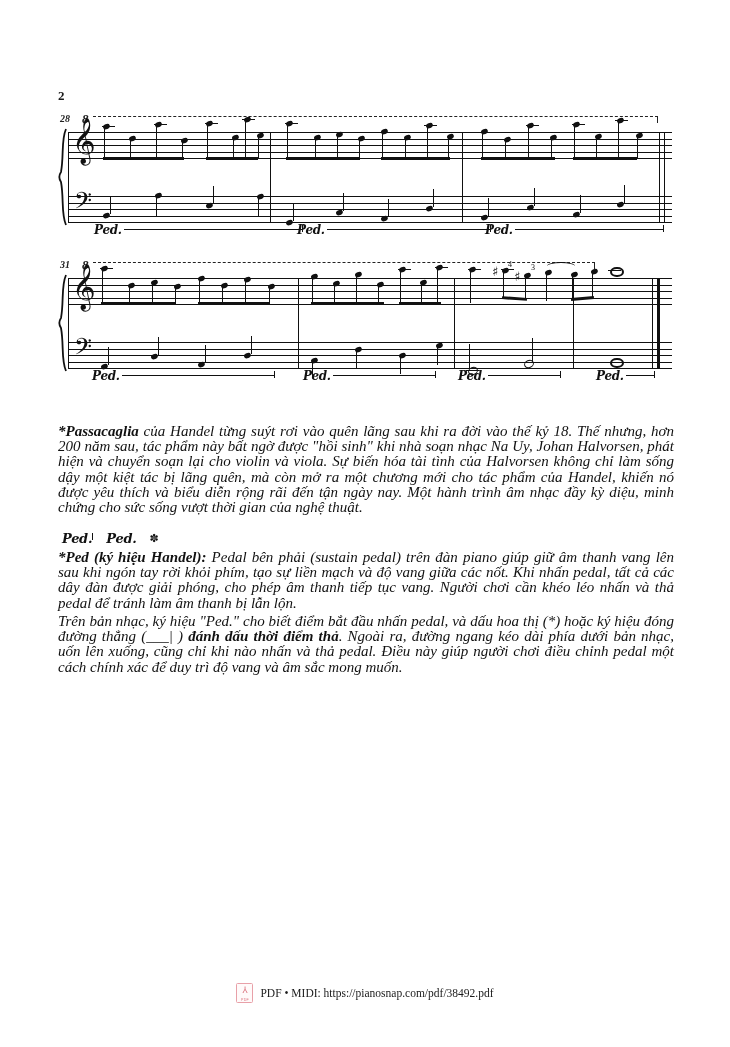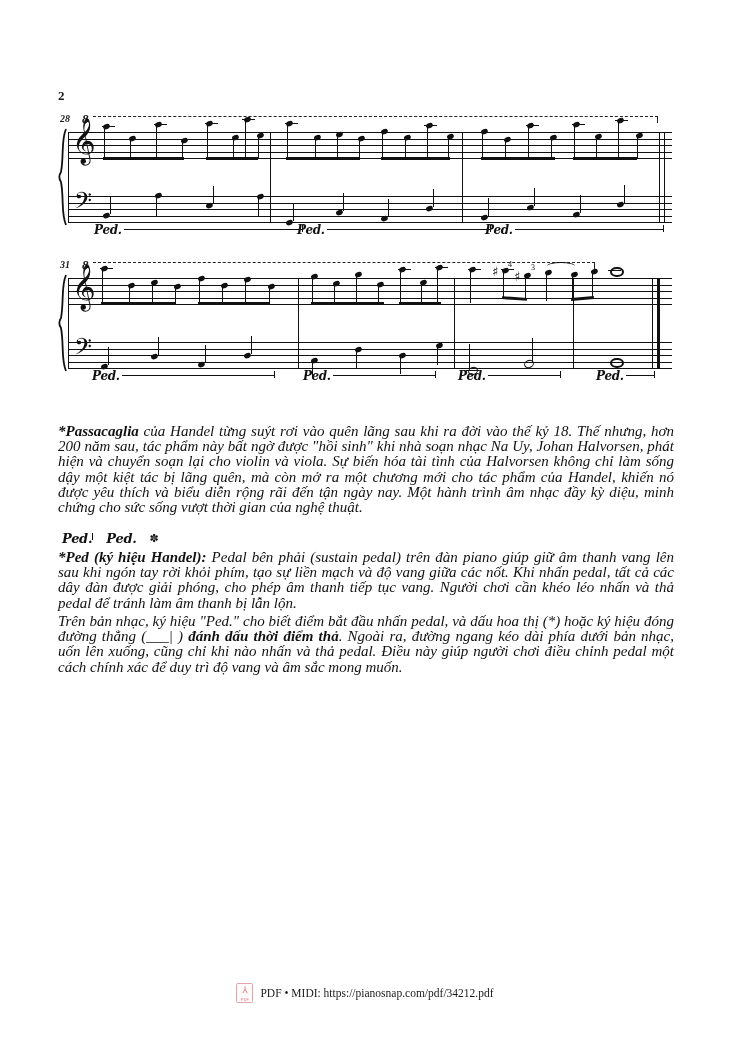--- a/index.html
+++ b/index.html
@@ -639,17 +639,17 @@
   <div class="prose" id="para-ped"><b>*Ped (ký hiệu Handel):</b><span> Pedal bên phải (sustain pedal) trên đàn piano giúp giữ âm thanh vang lên sau khi ngón tay rời  khỏi phím, tạo sự liền mạch và độ vang giữa các nốt. Khi nhấn pedal, tất cả các dây đàn được giải phóng, cho phép âm thanh tiếp tục vang. Người chơi cần khéo léo nhấn và thả pedal để tránh làm âm thanh bị lẫn lộn.</span></div>
 
   <div class="prose" id="para-notation"><span>Trên bản nhạc, ký hiệu "Ped." cho biết điểm bắt đầu nhấn pedal, và dấu hoa thị (*) hoặc ký hiệu đóng đường thẳng (___| ) </span><b>đánh dấu thời điểm thả</b><span>. Ngoài ra, đường ngang kéo dài phía dưới bản nhạc, uốn lên xuống, cũng chỉ khi nào nhấn và thả pedal. Điều này giúp người chơi điều chỉnh pedal một cách chính xác để duy trì độ vang và âm sắc mong muốn.</span></div>
 
   <div class="footer">
     <span class="footer-inner">
       <span class="pdf-icon">
         <span class="glyph">⅄</span>
         <span class="tag">PDF</span>
       </span>
-      <span class="footer-text">PDF • MIDI: https://pianosnap.com/pdf/34212.pdf</span>
+      <span class="footer-text">PDF • MIDI: https://pianosnap.com/pdf/38492.pdf</span>
     </span>
   </div>
 
 </div>
 
 </body></html>

